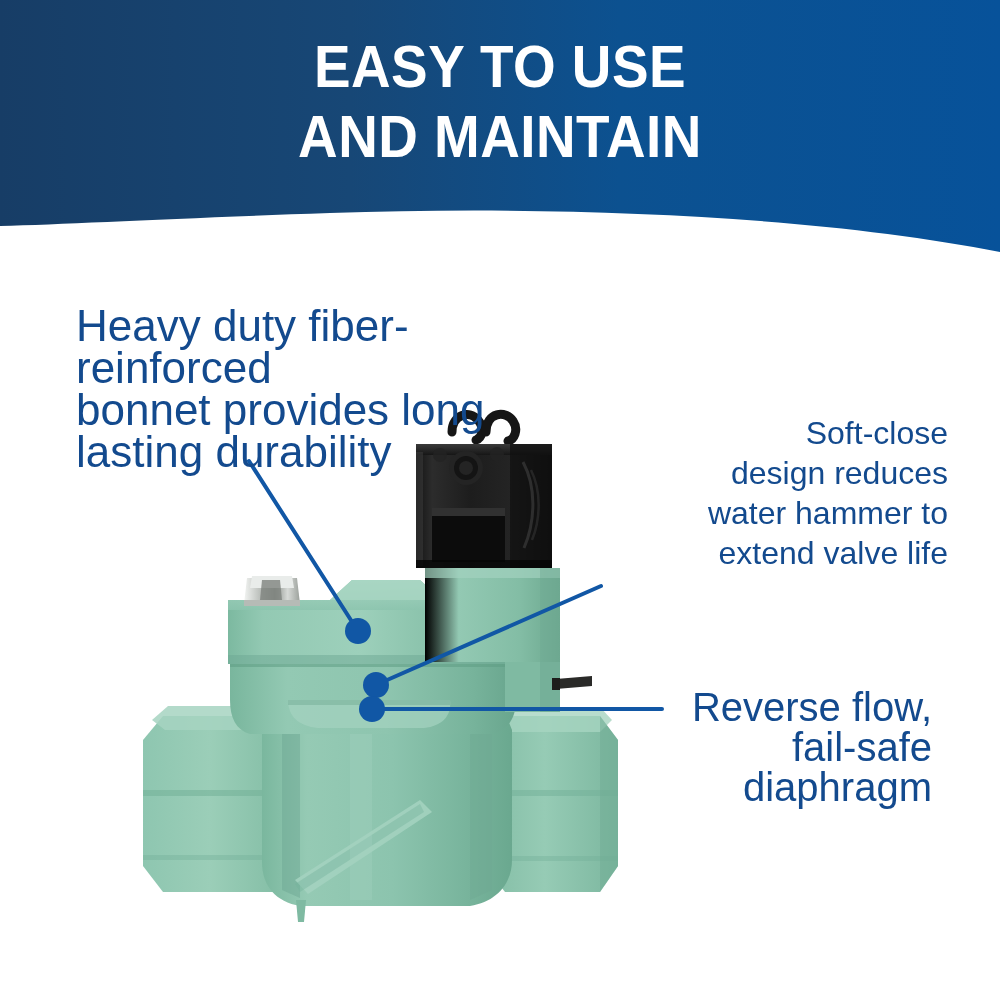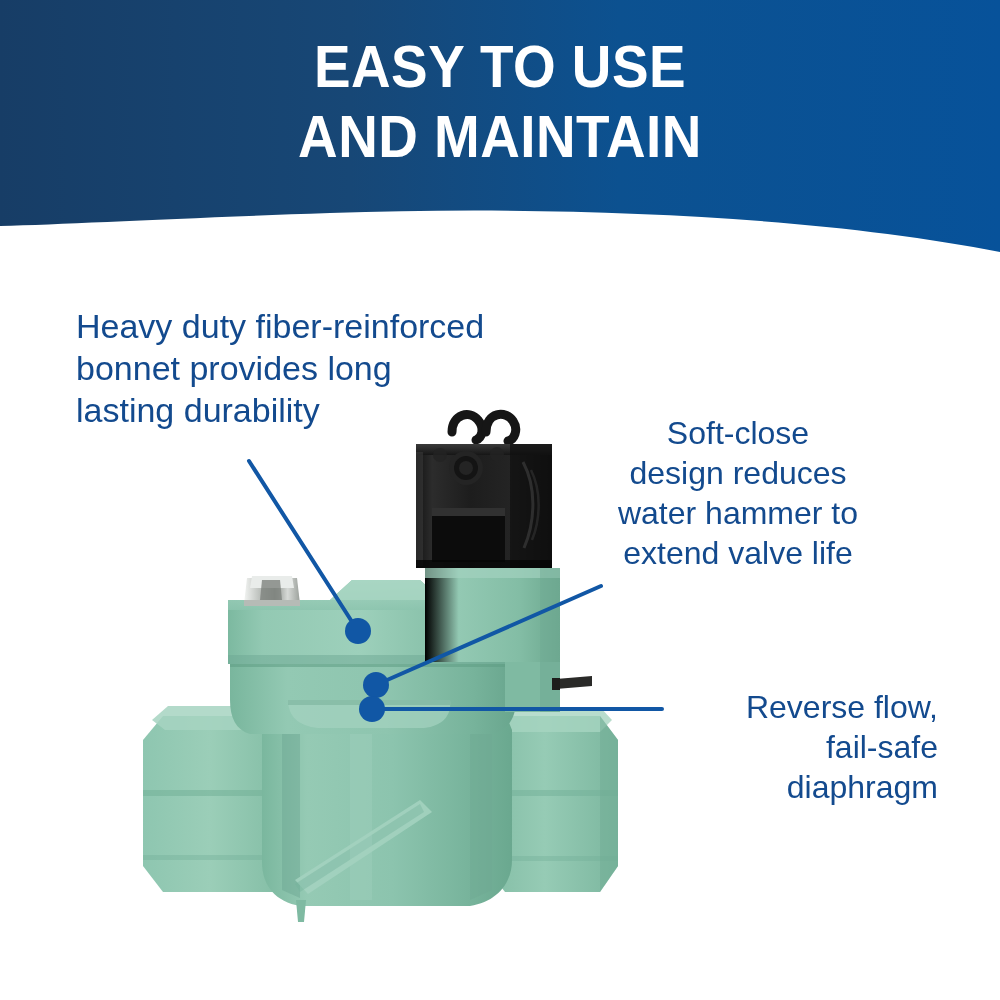--- a/index.html
+++ b/index.html
@@ -59,37 +59,37 @@
     color: #134a8e;
     font-family: "Liberation Sans", sans-serif;
     font-weight: normal;
     white-space: pre-line;
   }
   .callout-bonnet {
     left: 76px;
     top: 305px;
     width: 520px;
     text-align: left;
-    font-size: 34px;
+    font-size: 44px;
     line-height: 42px;
   }
   .callout-softclose {
     right: 72px;
     top: 413px;
     width: 420px;
-    text-align: center;
+    text-align: right;
     font-size: 32px;
     line-height: 40px;
   }
   .callout-diaphragm {
-    right: 82px;
+    right: 88px;
     top: 687px;
     width: 380px;
     text-align: right;
-    font-size: 32px;
+    font-size: 40px;
     line-height: 40px;
   }
 
   
   .leaders {
     position: absolute;
     left: 0;
     top: 0;
     width: 1000px;
     height: 1000px;

